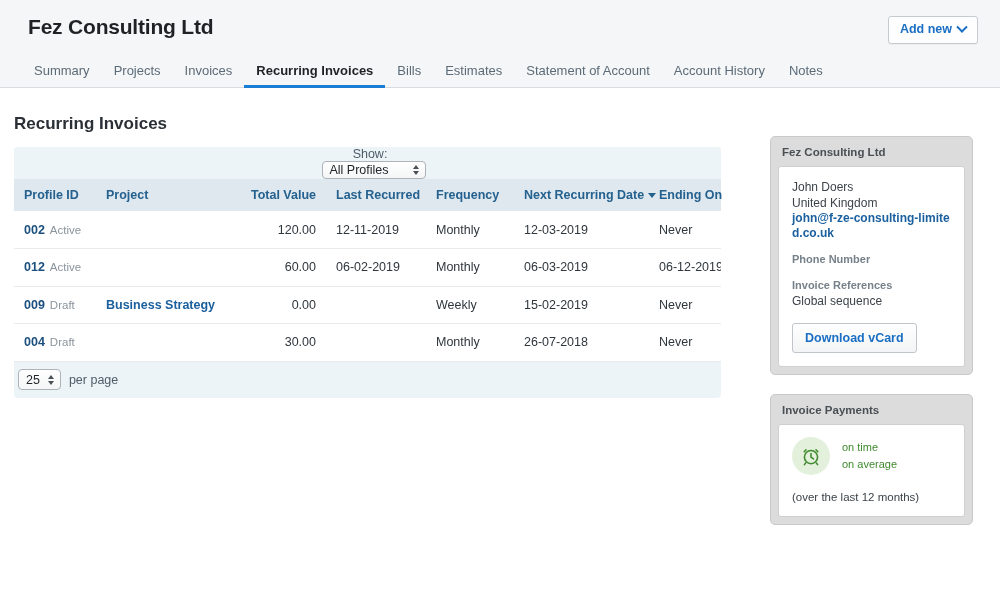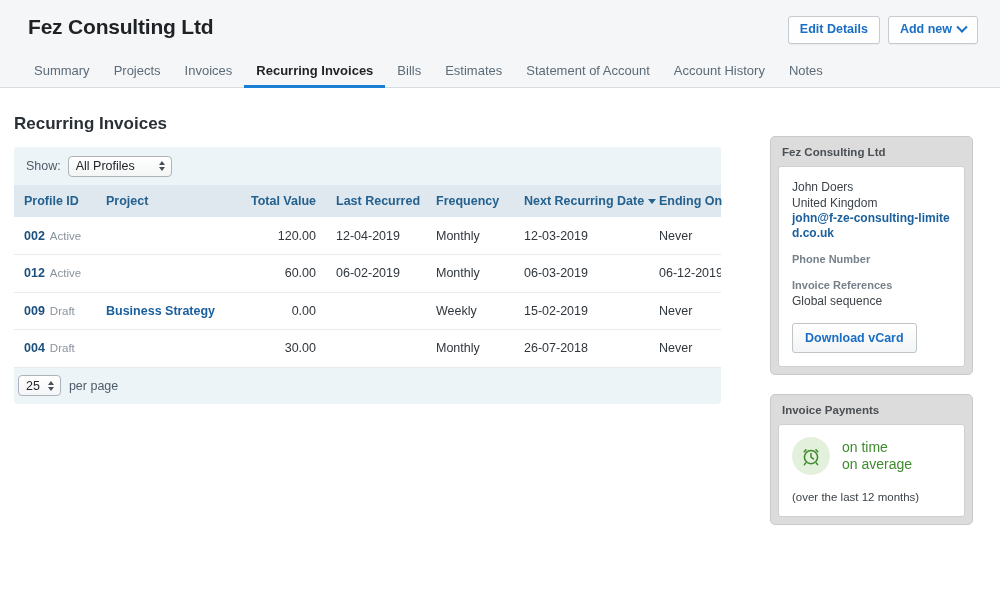--- a/index.html
+++ b/index.html
@@ -57,24 +57,25 @@
   
   .page-title {
     position:absolute; left:14px; top:114px;
     font-size:17px; font-weight:bold; color:#2b3036;
   }
 
   .panel { position:absolute; left:14px; top:147px; width:707px; }
 
   .filterbar {
     background:#edf4f8;
-    height:38px;
+    height:32px;
     display:flex; align-items:center;
     padding-left:12px;
     border-radius:3px 3px 0 0;
+    flex-direction:column;
   }
   .filter-label { font-size:12.5px; color:#4d5c68; margin-right:7px; }
   .select-box {
     position:relative;
     display:inline-flex; align-items:center;
     background: linear-gradient(#ffffff,#f4f5f6);
     border:1px solid #adb3b9;
     border-radius:4px;
     height:21px;
     padding: 0 22px 0 7px;
@@ -187,35 +188,32 @@
     cursor:pointer;
   }
 
   .pay-row { display:flex; align-items:center; gap:12px; }
   .clock-circle {
     width:38px; height:38px; border-radius:50%;
     background:#e3f0db;
     display:flex; align-items:center; justify-content:center;
     flex:0 0 38px;
   }
-  .pay-text { font-size:14px; color:#3f8a2e; line-height:17px; }
+  .pay-text { font-size:11px; color:#3f8a2e; line-height:17px; }
   .pay-note { margin-top:16px; font-size:11.5px; color:#3c4349; }
 </style>
 </head>
 <body>
 
 <div id="page">
 
   <div class="topbar">
     <div class="company-title">Fez Consulting Ltd</div>
 
     <div class="hdr-buttons">
-      <div class="btn">
-        <span>Edit Details</span>
-      </div>
       <div class="btn">
         <span>Add new</span>
         <span class="chev"></span>
       </div>
     </div>
 
     <div class="tabs">
       <div class="tab">Summary</div>
       <div class="tab">Projects</div>
       <div class="tab">Invoices</div>
@@ -262,21 +260,21 @@
           <th>Frequency</th>
           <th><span>Next Recurring Date</span><span class="sortarrow"></span></th>
           <th>Ending On</th>
         </tr>
       </thead>
       <tbody>
         <tr>
           <td><span class="pid">002</span><span class="pstatus">Active</span></td>
           <td><span class="plink"></span></td>
           <td class="num">120.00</td>
-          <td>12-04-2019</td>
+          <td>12-11-2019</td>
           <td>Monthly</td>
           <td>12-03-2019</td>
           <td>Never</td>
         </tr>
         <tr>
           <td><span class="pid">012</span><span class="pstatus">Active</span></td>
           <td><span class="plink"></span></td>
           <td class="num">60.00</td>
           <td>06-02-2019</td>
           <td>Monthly</td>

